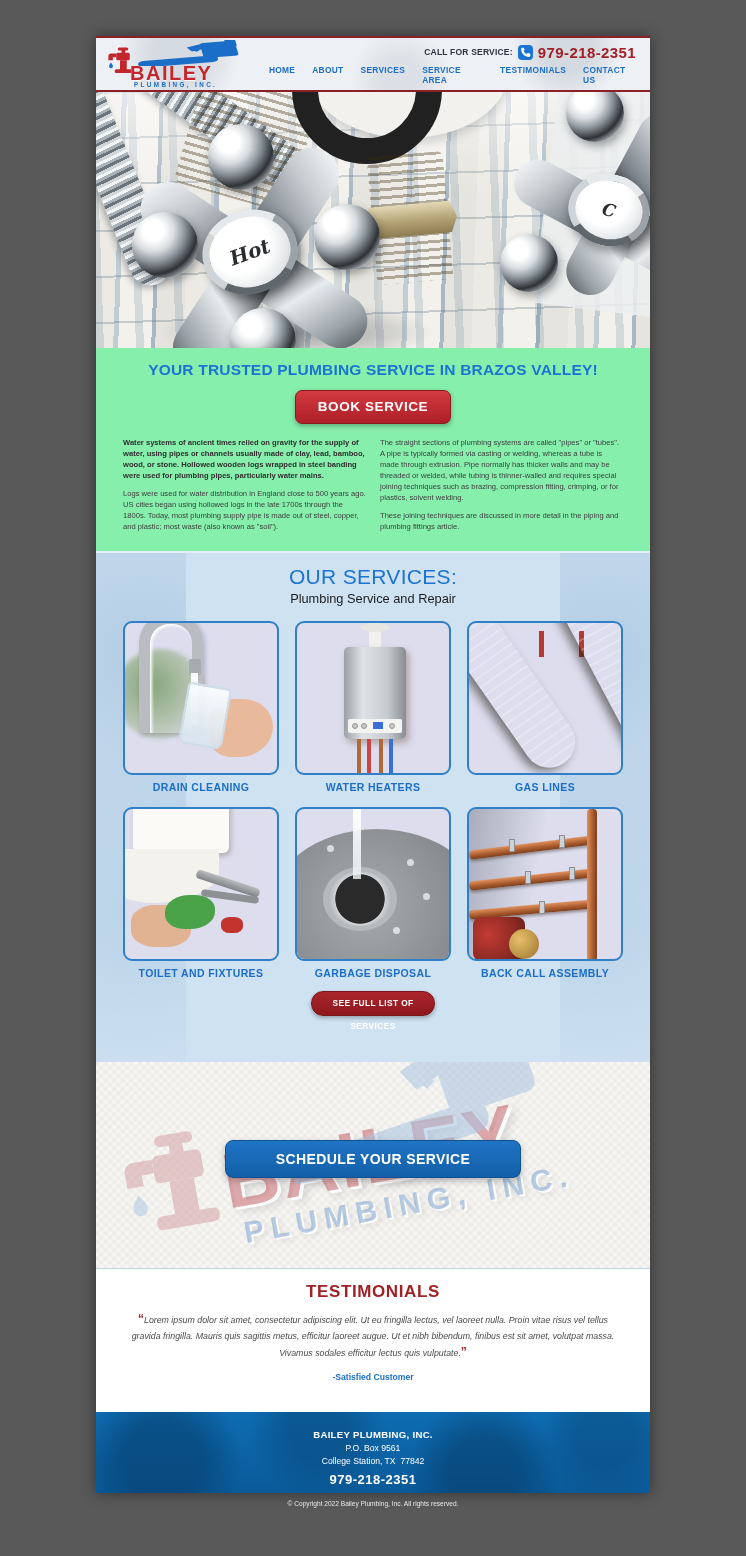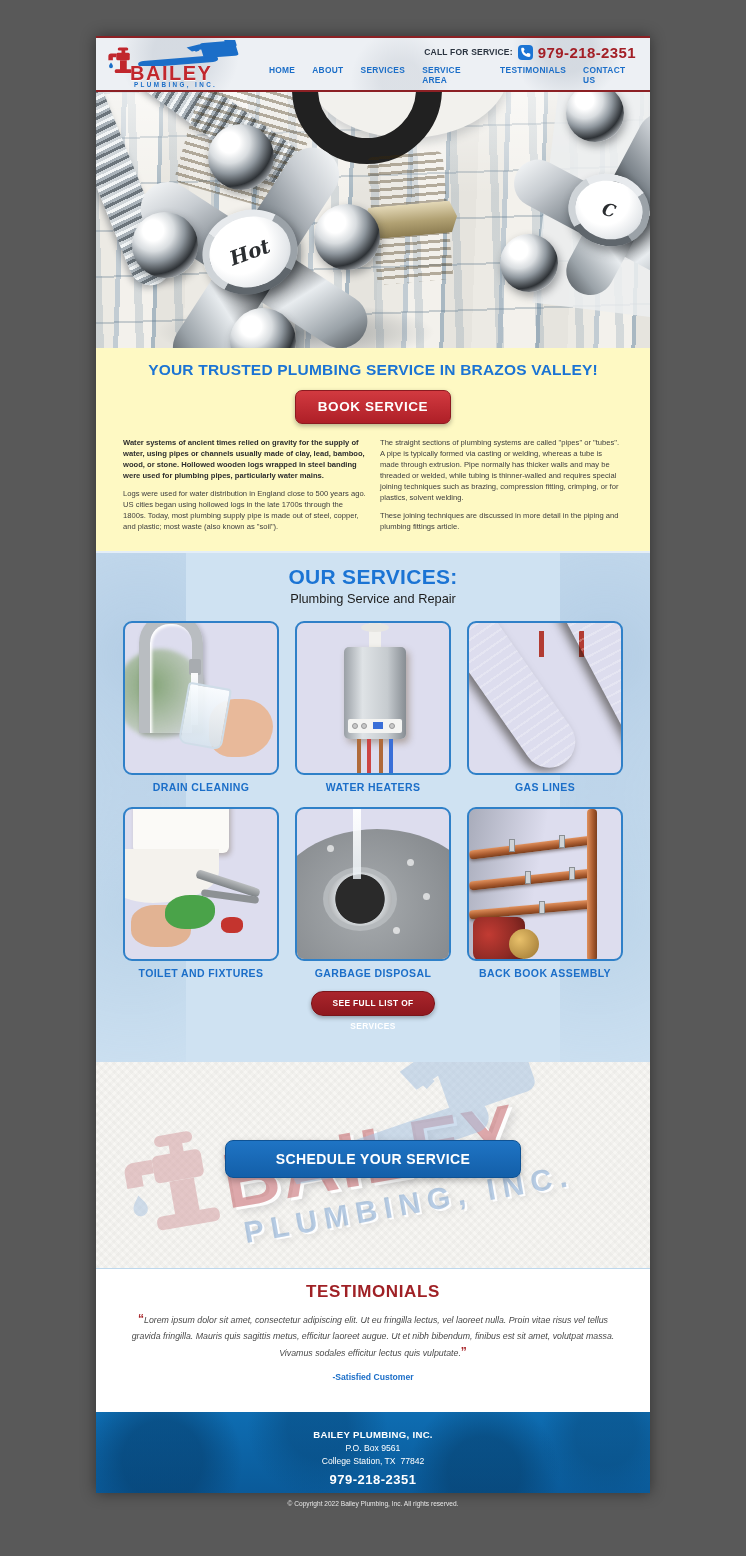--- a/index.html
+++ b/index.html
@@ -60,39 +60,39 @@
     display:flex; align-items:center; justify-content:center;
     box-shadow:3px 5px 10px rgba(30,35,40,.45); }
   .disc-script { font-family:"DejaVu Serif", serif; font-style:italic; font-weight:bold; color:#2a2d30; }
   .handle-shadow { position:absolute; background:radial-gradient(ellipse, rgba(30,40,50,.4), transparent 70%); border-radius:50%; }
   .brass-nipple { position:absolute; left:276px; top:62px; width:76px; height:128px; transform:rotate(-5deg); border-radius:6px; }
   .hex-band { position:absolute; left:-9px; top:50px; width:94px; height:32px;
     clip-path:polygon(7% 0,93% 0,100% 50%,93% 100%,7% 100%,0 50%);
     background:linear-gradient(180deg,#e4d9b8,#b1a173 55%,#8d7d52); }
 
   
-  .intro { height:203px; background:#fef9c3; text-align:center; padding-top:13px; }
+  .intro { height:203px; background:#86efac; text-align:center; padding-top:13px; }
   .intro h1 { font-size:15.5px; font-weight:800; color:#1b74d4; letter-spacing:.2px; }
   .btn-red-lg { display:inline-block; margin-top:11px; width:156px; height:34px; line-height:32px;
     background:linear-gradient(180deg,#d23a40,#ae1f27); border:1px solid #8c1a20; border-radius:7px;
     color:#fff; font-size:13.5px; font-weight:800; letter-spacing:.6px; cursor:pointer;
     box-shadow:0 2px 5px rgba(0,0,0,.3); font-family:inherit; }
   .cols { display:flex; gap:14px; padding:13px 27px 0; text-align:left; }
   .cols .col { flex:1; }
   .cols p { font-size:7.6px; line-height:1.45; color:#3d3d3d; margin-bottom:7px; }
   .cols p.lead { font-weight:700; color:#2e2e2e; }
 
   
   .services { height:511px; background:#cfe2f2; position:relative; text-align:center; padding-top:12px; overflow:hidden;
     border-top:2px solid #e4eef8; }
   .services .edge-art { position:absolute; top:0; bottom:0; width:90px; opacity:.5; pointer-events:none;
     background:radial-gradient(circle at 50% 20%, rgba(140,175,210,.8), transparent 60%),
                radial-gradient(circle at 40% 70%, rgba(150,185,215,.7), transparent 55%); }
   .services .edge-left { left:0; } .services .edge-right { right:0; }
-  .services h2 { font-size:21px; font-weight:700; color:#1b74d4; letter-spacing:.3px; position:relative; }
+  .services h2 { font-size:21px; font-weight:400; color:#1b74d4; letter-spacing:.3px; position:relative; }
   .services .sub { font-size:12.8px; color:#1c1c1c; margin-top:2px; position:relative; }
   .grid { width:500px; margin:15px auto 0; display:flex; flex-wrap:wrap; gap:14px 16px; position:relative; }
   .card { width:156px; cursor:pointer; }
   .card .img { width:156px; height:154px; border:2px solid #2f80c8; border-radius:9px; position:relative; overflow:hidden; background:#dde; }
   .card figcaption { margin-top:6px; font-size:10.5px; font-weight:800; color:#1b6ec8; letter-spacing:.4px; }
   .btn-red-sm { display:inline-block; margin-top:12px; width:124px; height:25px; line-height:23px; position:relative;
     background:linear-gradient(180deg,#aa252c,#8e181e); border:1px solid #7a151a; border-radius:12px;
     color:#fff; font-size:8.4px; font-weight:800; letter-spacing:.4px; cursor:pointer;
     box-shadow:0 2px 4px rgba(0,0,0,.3); font-family:inherit; }
 
@@ -377,21 +377,21 @@
           <div class="art cu" style="left:0; top:96px; width:126px; transform:rotate(-5deg);"></div>
           <div class="art cu-v"></div>
           <div class="art clamp" style="left:40px; top:30px;"></div>
             <div class="art clamp" style="left:90px; top:26px;"></div>
           <div class="art clamp" style="left:56px; top:62px;"></div>
             <div class="art clamp" style="left:100px; top:58px;"></div>
           <div class="art clamp" style="left:70px; top:92px;"></div>
           <div class="art valve"></div>
             <div class="art valve2"></div>
         </div>
-        <figcaption>BACK BOOK ASSEMBLY</figcaption>
+        <figcaption>BACK CALL ASSEMBLY</figcaption>
       </figure>
     </div>
 
     <button class="btn-red-sm">SEE FULL LIST OF SERVICES</button>
   </section>
 
   <section class="schedule">
     <div class="watermark">
       <svg class="wm-wrench" width="300" height="130" viewBox="0 0 120 52" fill="#a9c4e2" preserveAspectRatio="none">
           <use href="#wrench-shape"></use>

